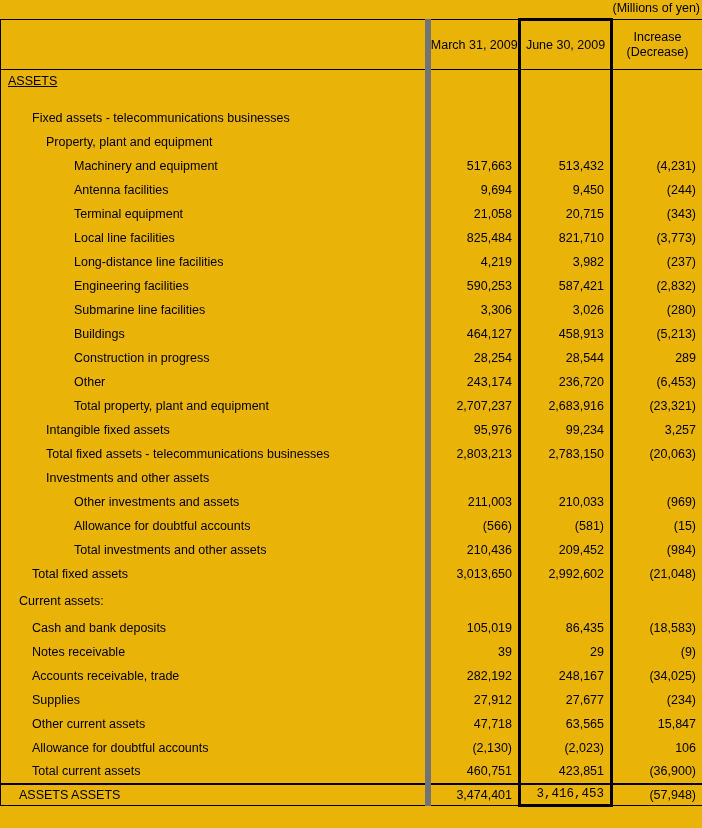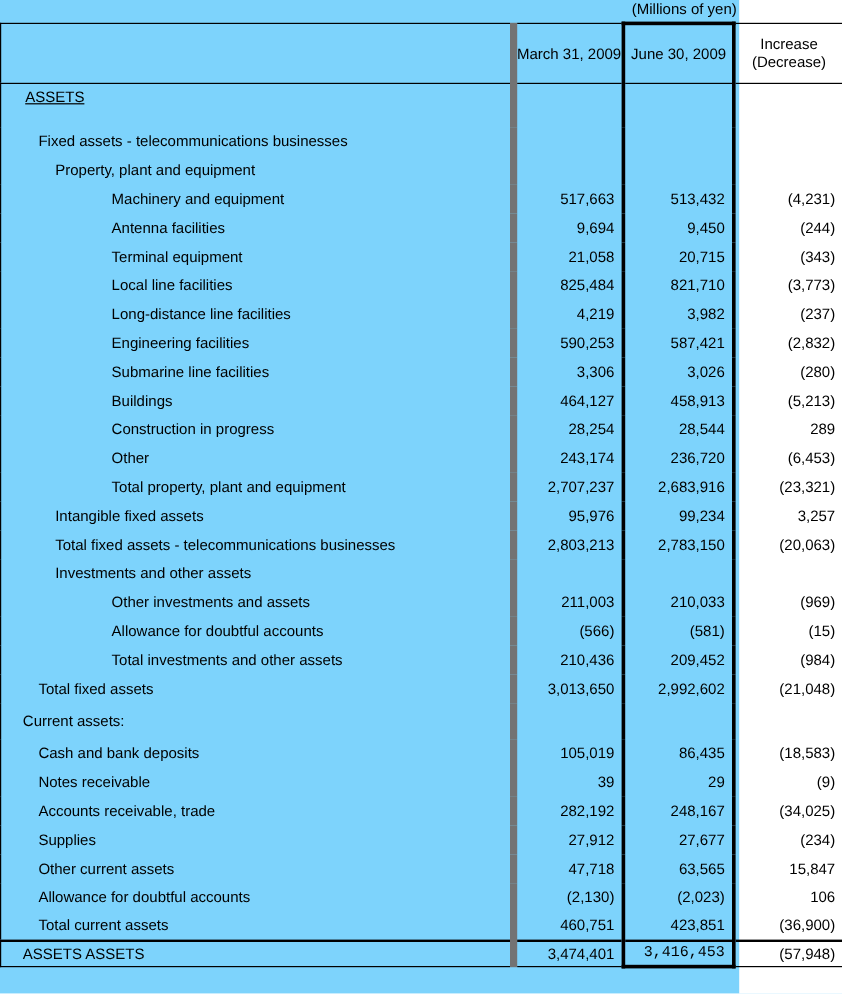--- a/index.html
+++ b/index.html
@@ -3,24 +3,24 @@
 <meta charset="utf-8">
 <style>
   * { margin: 0; padding: 0; box-sizing: border-box; }
   html, body { background: #ffffff; }
   body {
     width: 702px;
     font-family: "Liberation Sans", "DejaVu Sans", sans-serif;
     color: #000000;
   }
   .page {
-    width: 616px;
+    width: 702px;
     height: 828px;
     position: relative;
-    background: #7dd3fc;
+    background: #eab308;
   }
   .units-note {
     height: 18px;
     line-height: 16px;
     text-align: right;
     font-size: 12.5px;
     padding-right: 2px;
   }
   table.bs {
     width: 702px;
@@ -59,25 +59,25 @@
 
   
   tbody tr td { height: 24px; }
   tr.row-title td { height: 36px; vertical-align: top; padding-top: 4px; }
   tr.row-section td { height: 30px; }
   tr.row-grand-total td { height: 22px; border-top: 2px solid #000; }
 
   .underline { text-decoration: underline; }
 
   
-  .indent-0 { padding-left: 20px; }
+  .indent-0 { padding-left: 7px; }
   .indent-1 { padding-left: 18px; }
   .indent-2 { padding-left: 31px; margin-top: 32px; }
   .indent-3 { padding-left: 45px; }
-  .indent-4 { padding-left: 92px; }
+  .indent-4 { padding-left: 73px; }
 </style>
 </head>
 <body>
 
 <div class="page">
   <div class="units-note">(Millions of yen)</div>
 
   <table class="bs">
     <colgroup>
       <col class="c-label">

